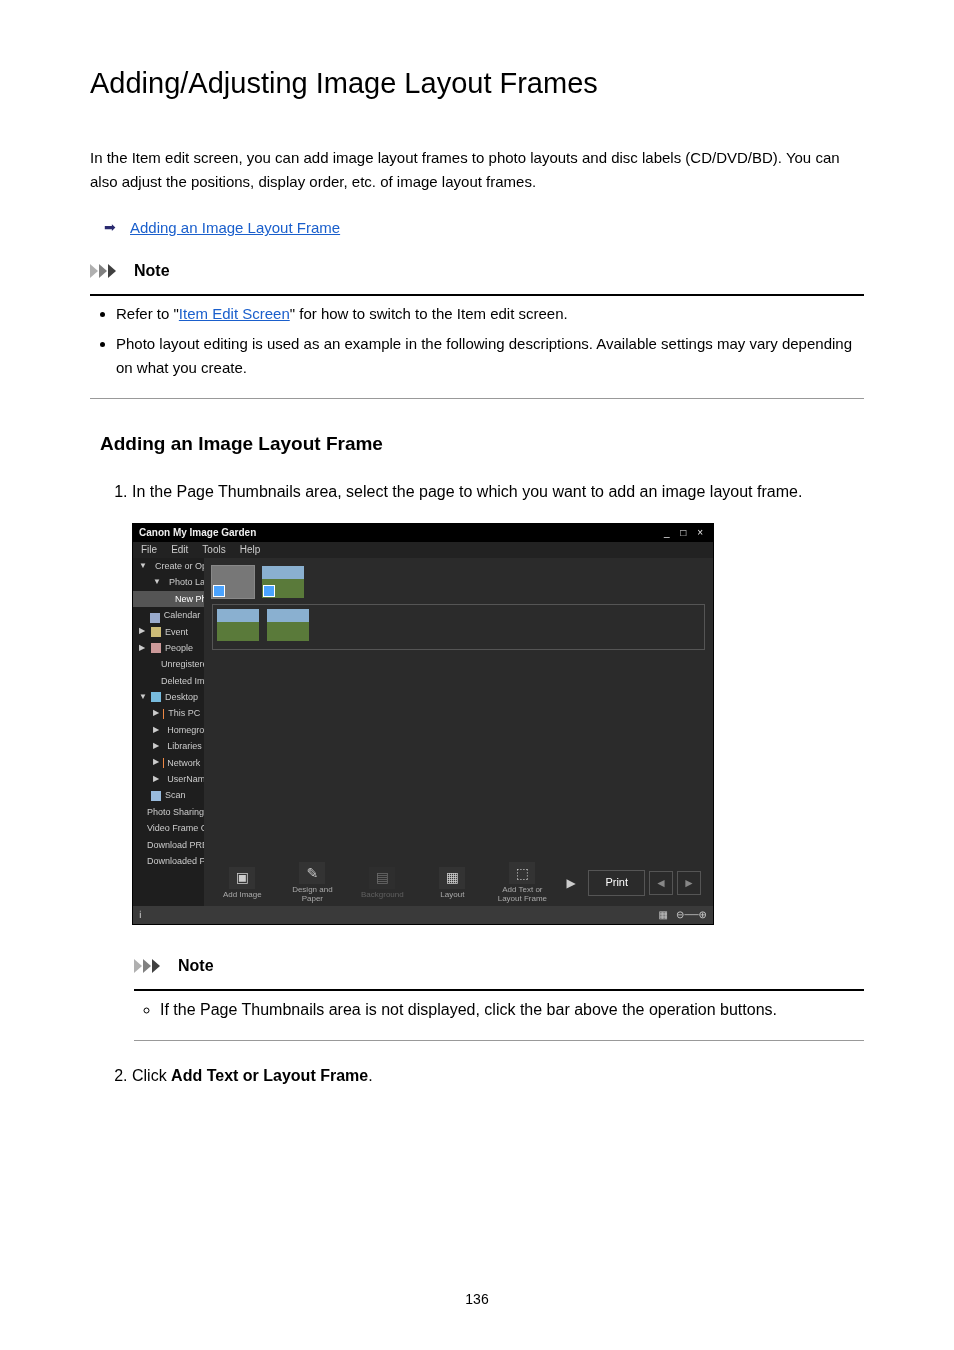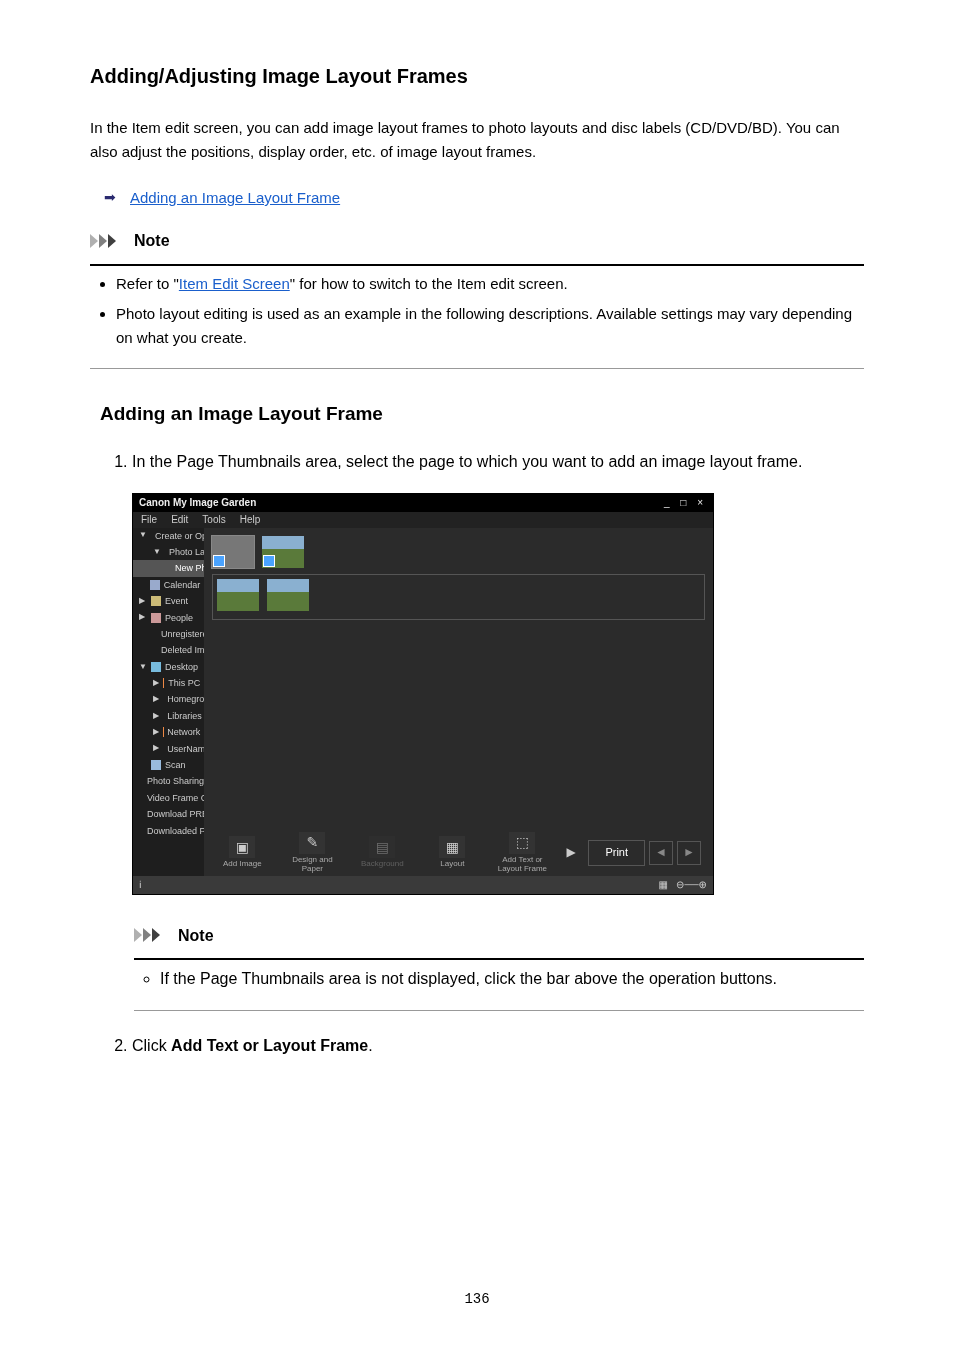--- a/index.html
+++ b/index.html
@@ -13,23 +13,23 @@
   }
   .page {
     width: 954px;
     min-height: 1350px;
     margin: 0 auto;
     padding: 60px 90px 40px 90px;
     box-sizing: border-box;
     position: relative;
   }
   h1 {
-    font-size: 20px;
-    font-weight: bold;
-    margin: 0 0 24px 0;
+    font-size: 29px;
+    font-weight: normal;
+    margin: 0 0 40px 0;
   }
   h2 {
     font-size: 19px;
     font-weight: bold;
     margin: 30px 0 18px 10px;
   }
   p { margin: 7px 0 10px 0; }
   .intro { margin-bottom: 22px; }
   .arrow-list {
     margin: 0 0 18px 14px;
@@ -216,21 +216,21 @@
     display:flex;align-items:center;justify-content:space-between;
     padding:0 6px;color:#ccc;font-size:10px;
   }
   .status-right { display:flex; gap:8px; align-items:center; }
   .nested-note { margin-left:2px; margin-top:4px; }
   .page-number {
     position: absolute;
     bottom: 40px;
     left:0; right:0;
     text-align: center;
-    font-family: Liberation Mono, monospace;
+    font-family: Liberation Sans, sans-serif;
     font-size: 14px;
   }
 </style>
 </head>
 <body>
 
 <div class="page">
   <h1>Adding/Adjusting Image Layout Frames</h1>
 
   <p class="intro">In the Item edit screen, you can add image layout frames to photo layouts and disc labels (CD/DVD/BD). You can also adjust the positions, display order, etc. of image layout frames.</p>
@@ -285,21 +285,21 @@
               <div class="tree-item" style="padding-left: 20px;">
                 <span class="caret">▼</span>
                 <span class="ti-ic" style="background: rgb(119, 170, 170);"></span>
                 <span>Photo Layout</span>
               </div>
               <div class="tree-item selected" style="padding-left: 34px;">
                 <span class="caret"></span>
                 <span class="ti-ic" style="background: rgb(119, 170, 170);"></span>
                 <span>New Photo Layout (1)</span>
               </div>
-              <div class="tree-item" style="padding-left: 6px;">
+              <div class="tree-item" style="padding-left: 6px; align-items: flex-end;">
                 <span class="caret"></span>
                 <span class="ti-ic" style="background: rgb(153, 170, 204);"></span>
                 <span>Calendar</span>
               </div>
               <div class="tree-item" style="padding-left: 6px;">
                 <span class="caret">▶</span>
                 <span class="ti-ic" style="background: rgb(204, 187, 119);"></span>
                 <span>Event</span>
               </div>
               <div class="tree-item" style="padding-left: 6px;">

